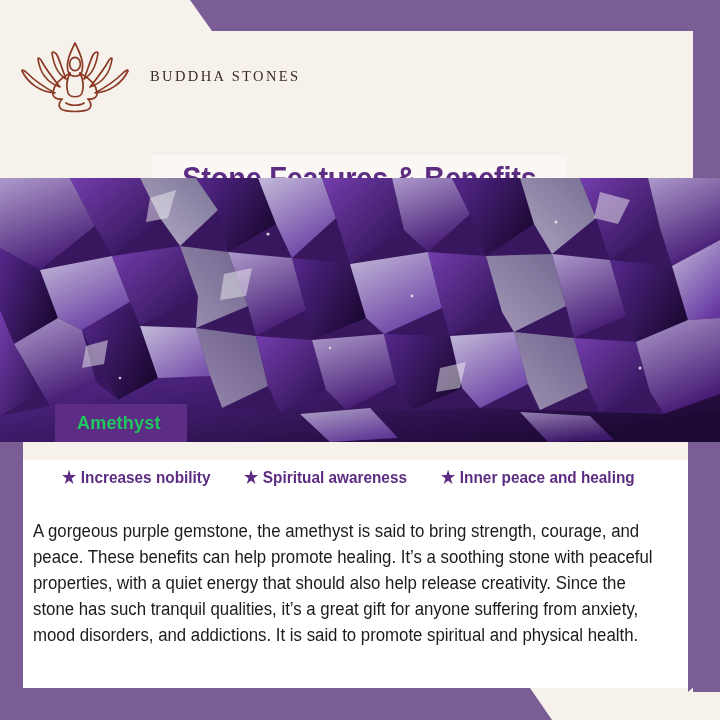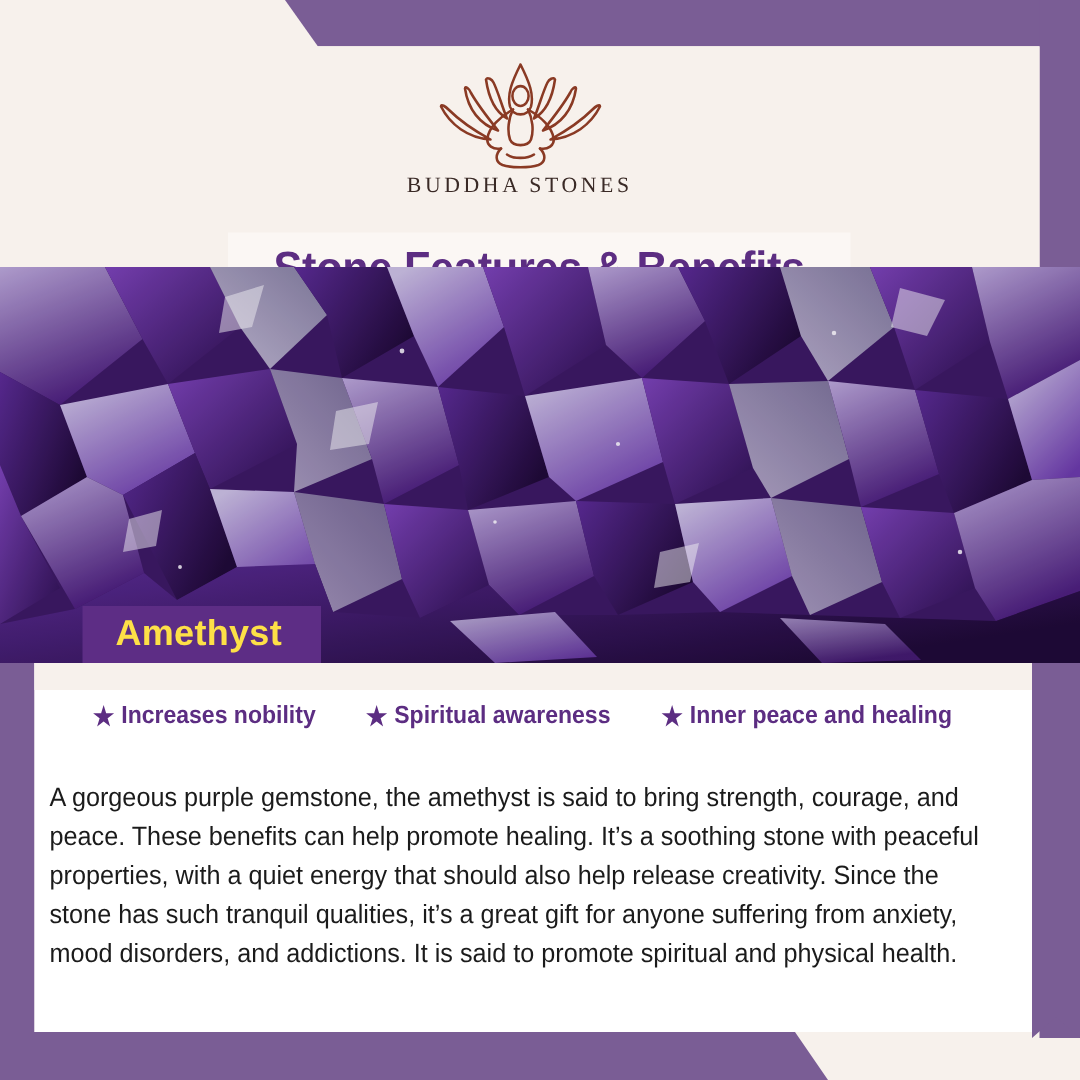--- a/index.html
+++ b/index.html
@@ -36,21 +36,21 @@
     clip-path:polygon(0 0, 530px 0, 552px 32px, 0 32px);
   }
 
   
   .header{
     position:absolute;left:0;top:31px;width:693px;height:147px;
     background:#f7f1ec;
   }
   .logo-wrap{
     position:absolute;left:0;top:6px;width:693px;
-    display:flex;flex-direction:column;align-items:center;
+    display:flex;flex-direction:row;align-items:center;
   }
   .logo-mark{width:150px;height:78px;display:block;}
   .brand-name{
     margin-top:1px;
     font-family:"Liberation Serif", serif;
     font-size:14.5px;letter-spacing:2.4px;color:#3a2a26;
     font-weight:400;
   }
   .title-plate{
     position:absolute;left:152px;top:124px;width:415px;height:48px;
@@ -73,21 +73,21 @@
 
   .stone-banner{
     position:absolute;left:55px;top:404px;height:38px;
     padding:0 26px 0 22px;
     background:#5d2d85;
     display:flex;align-items:center;
     z-index:5;
   }
   .stone-banner-text{
     font-family:"Liberation Sans",sans-serif;
-    font-weight:bold;font-size:24px;color:#fde047;letter-spacing:0.2px;
+    font-weight:bold;font-size:18px;color:#22c55e;letter-spacing:0.2px;
   }
 
   
   .card{
     position:absolute;left:23px;top:442px;width:665px;height:246px;
     background:#ffffff;
   }
   .card-top-tint{
     position:absolute;left:0;top:0;width:665px;height:18px;
     background:#f7f1ec;

